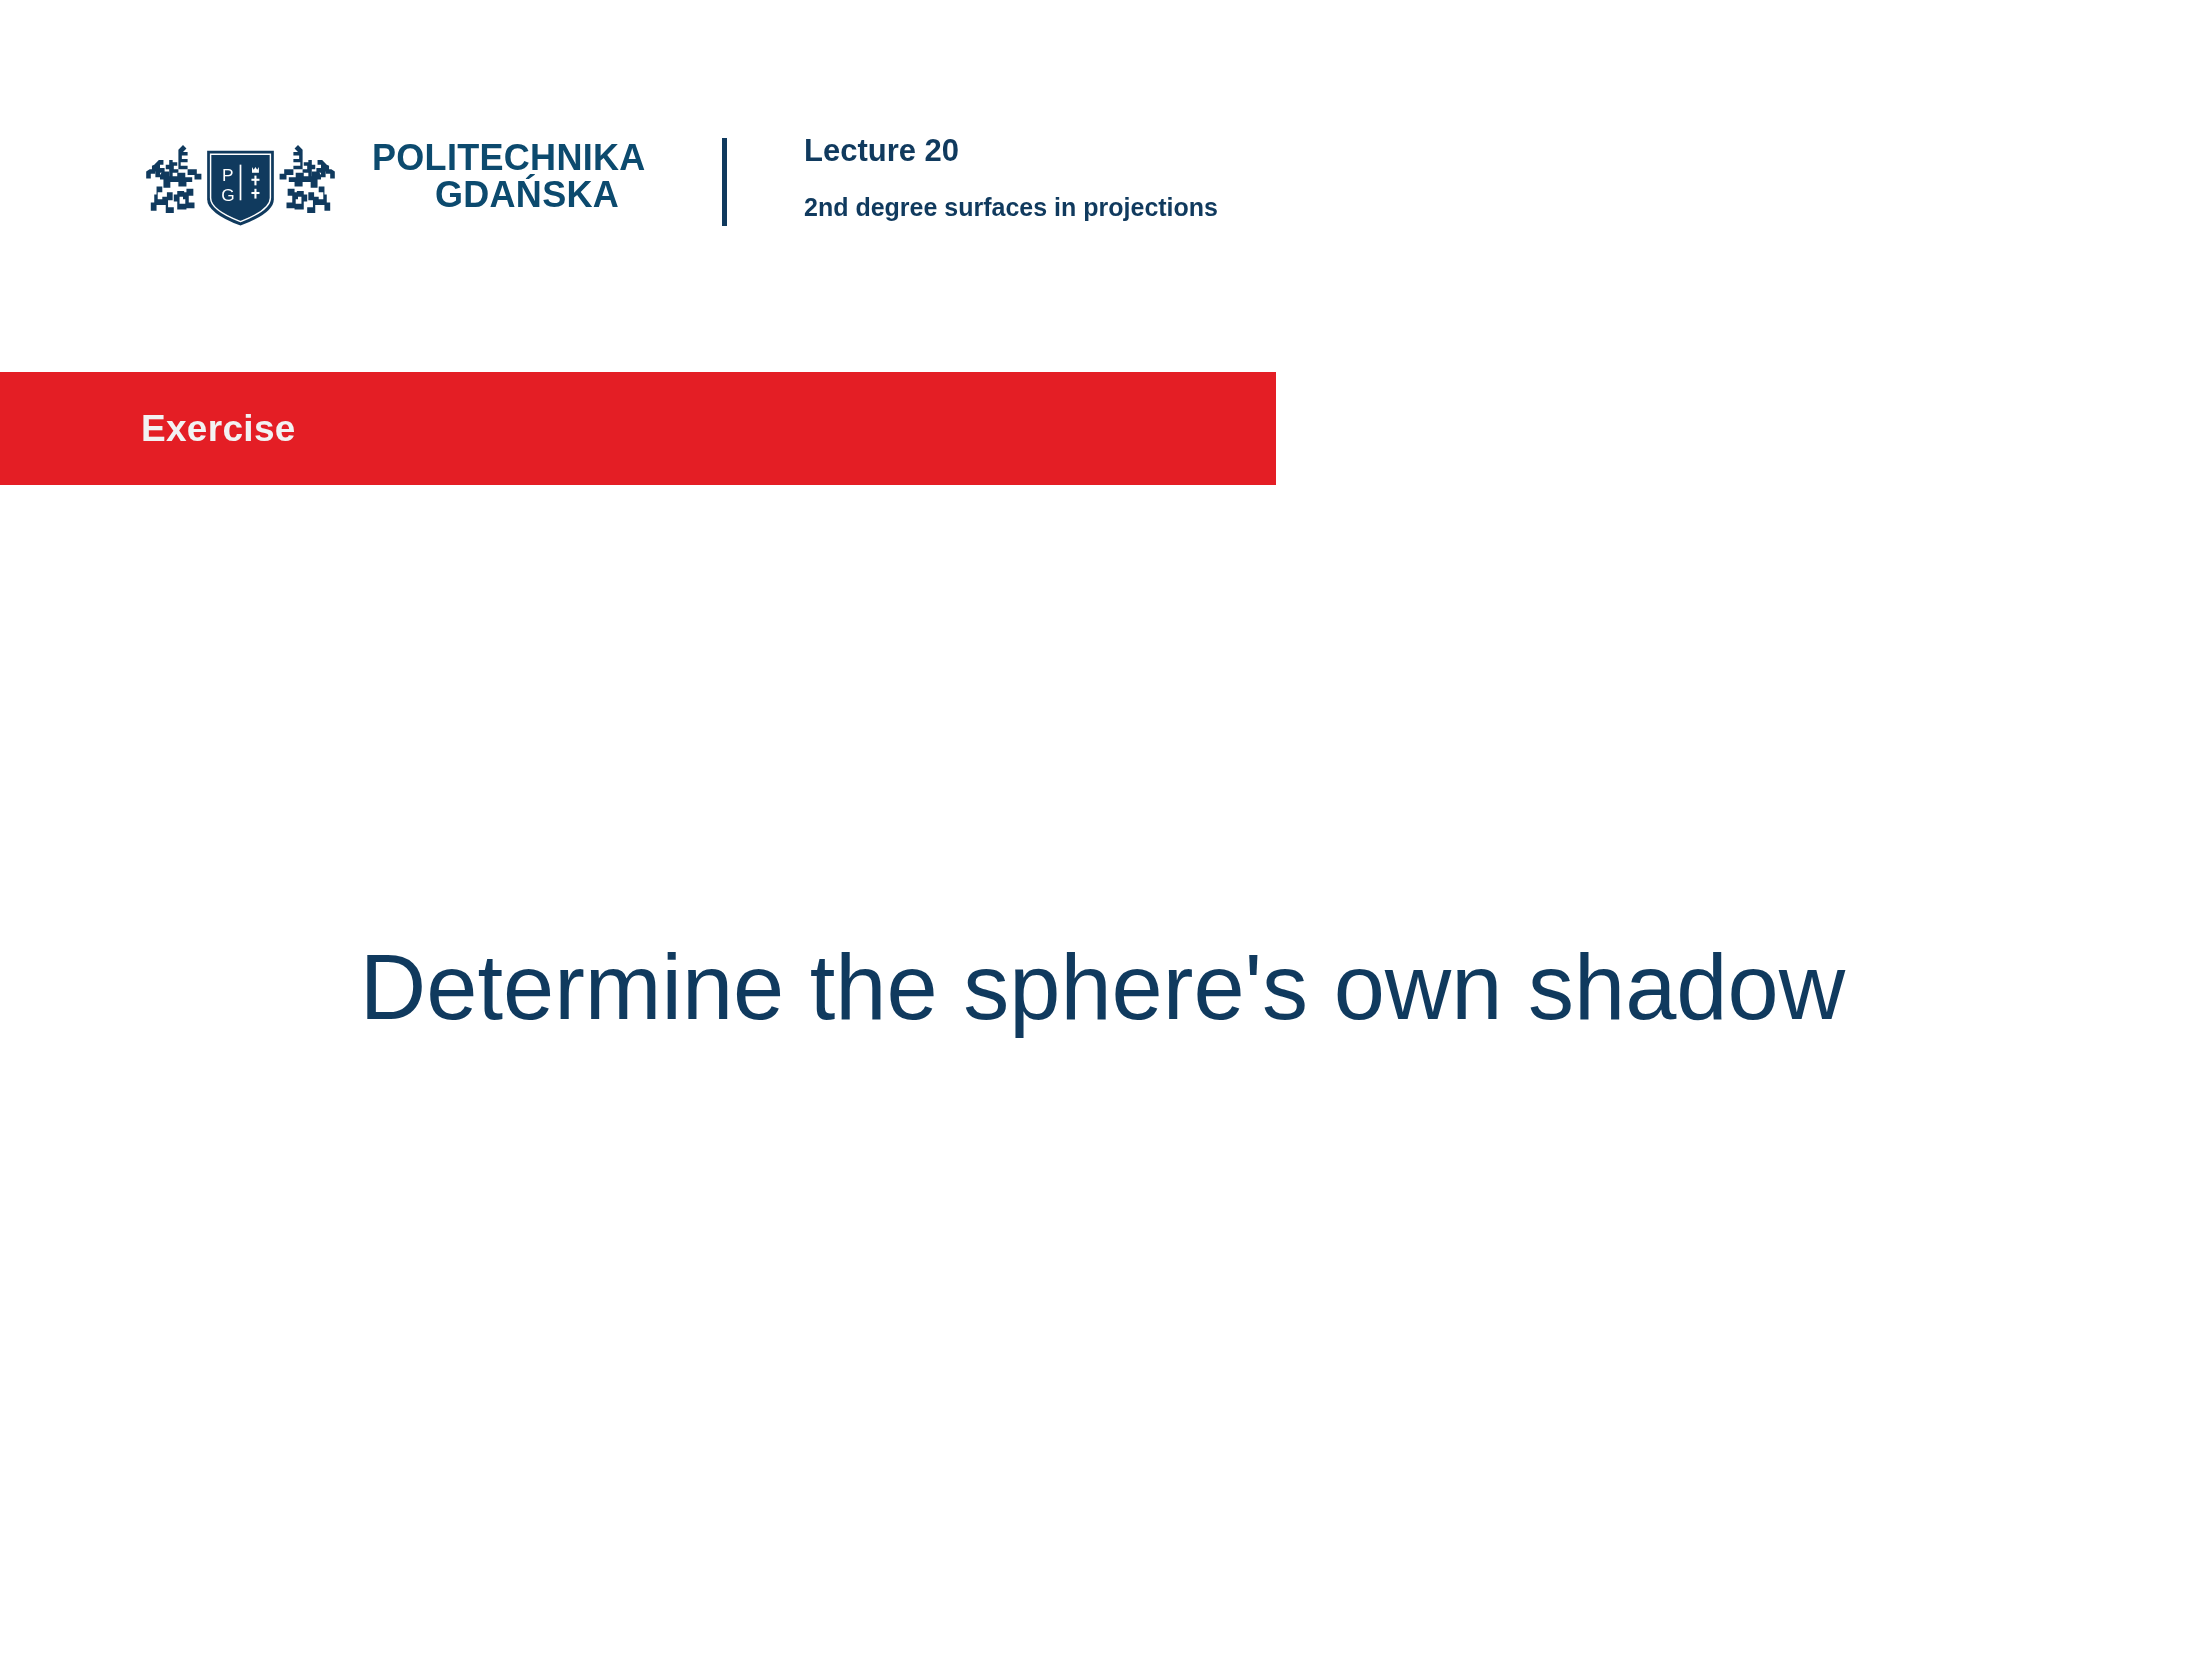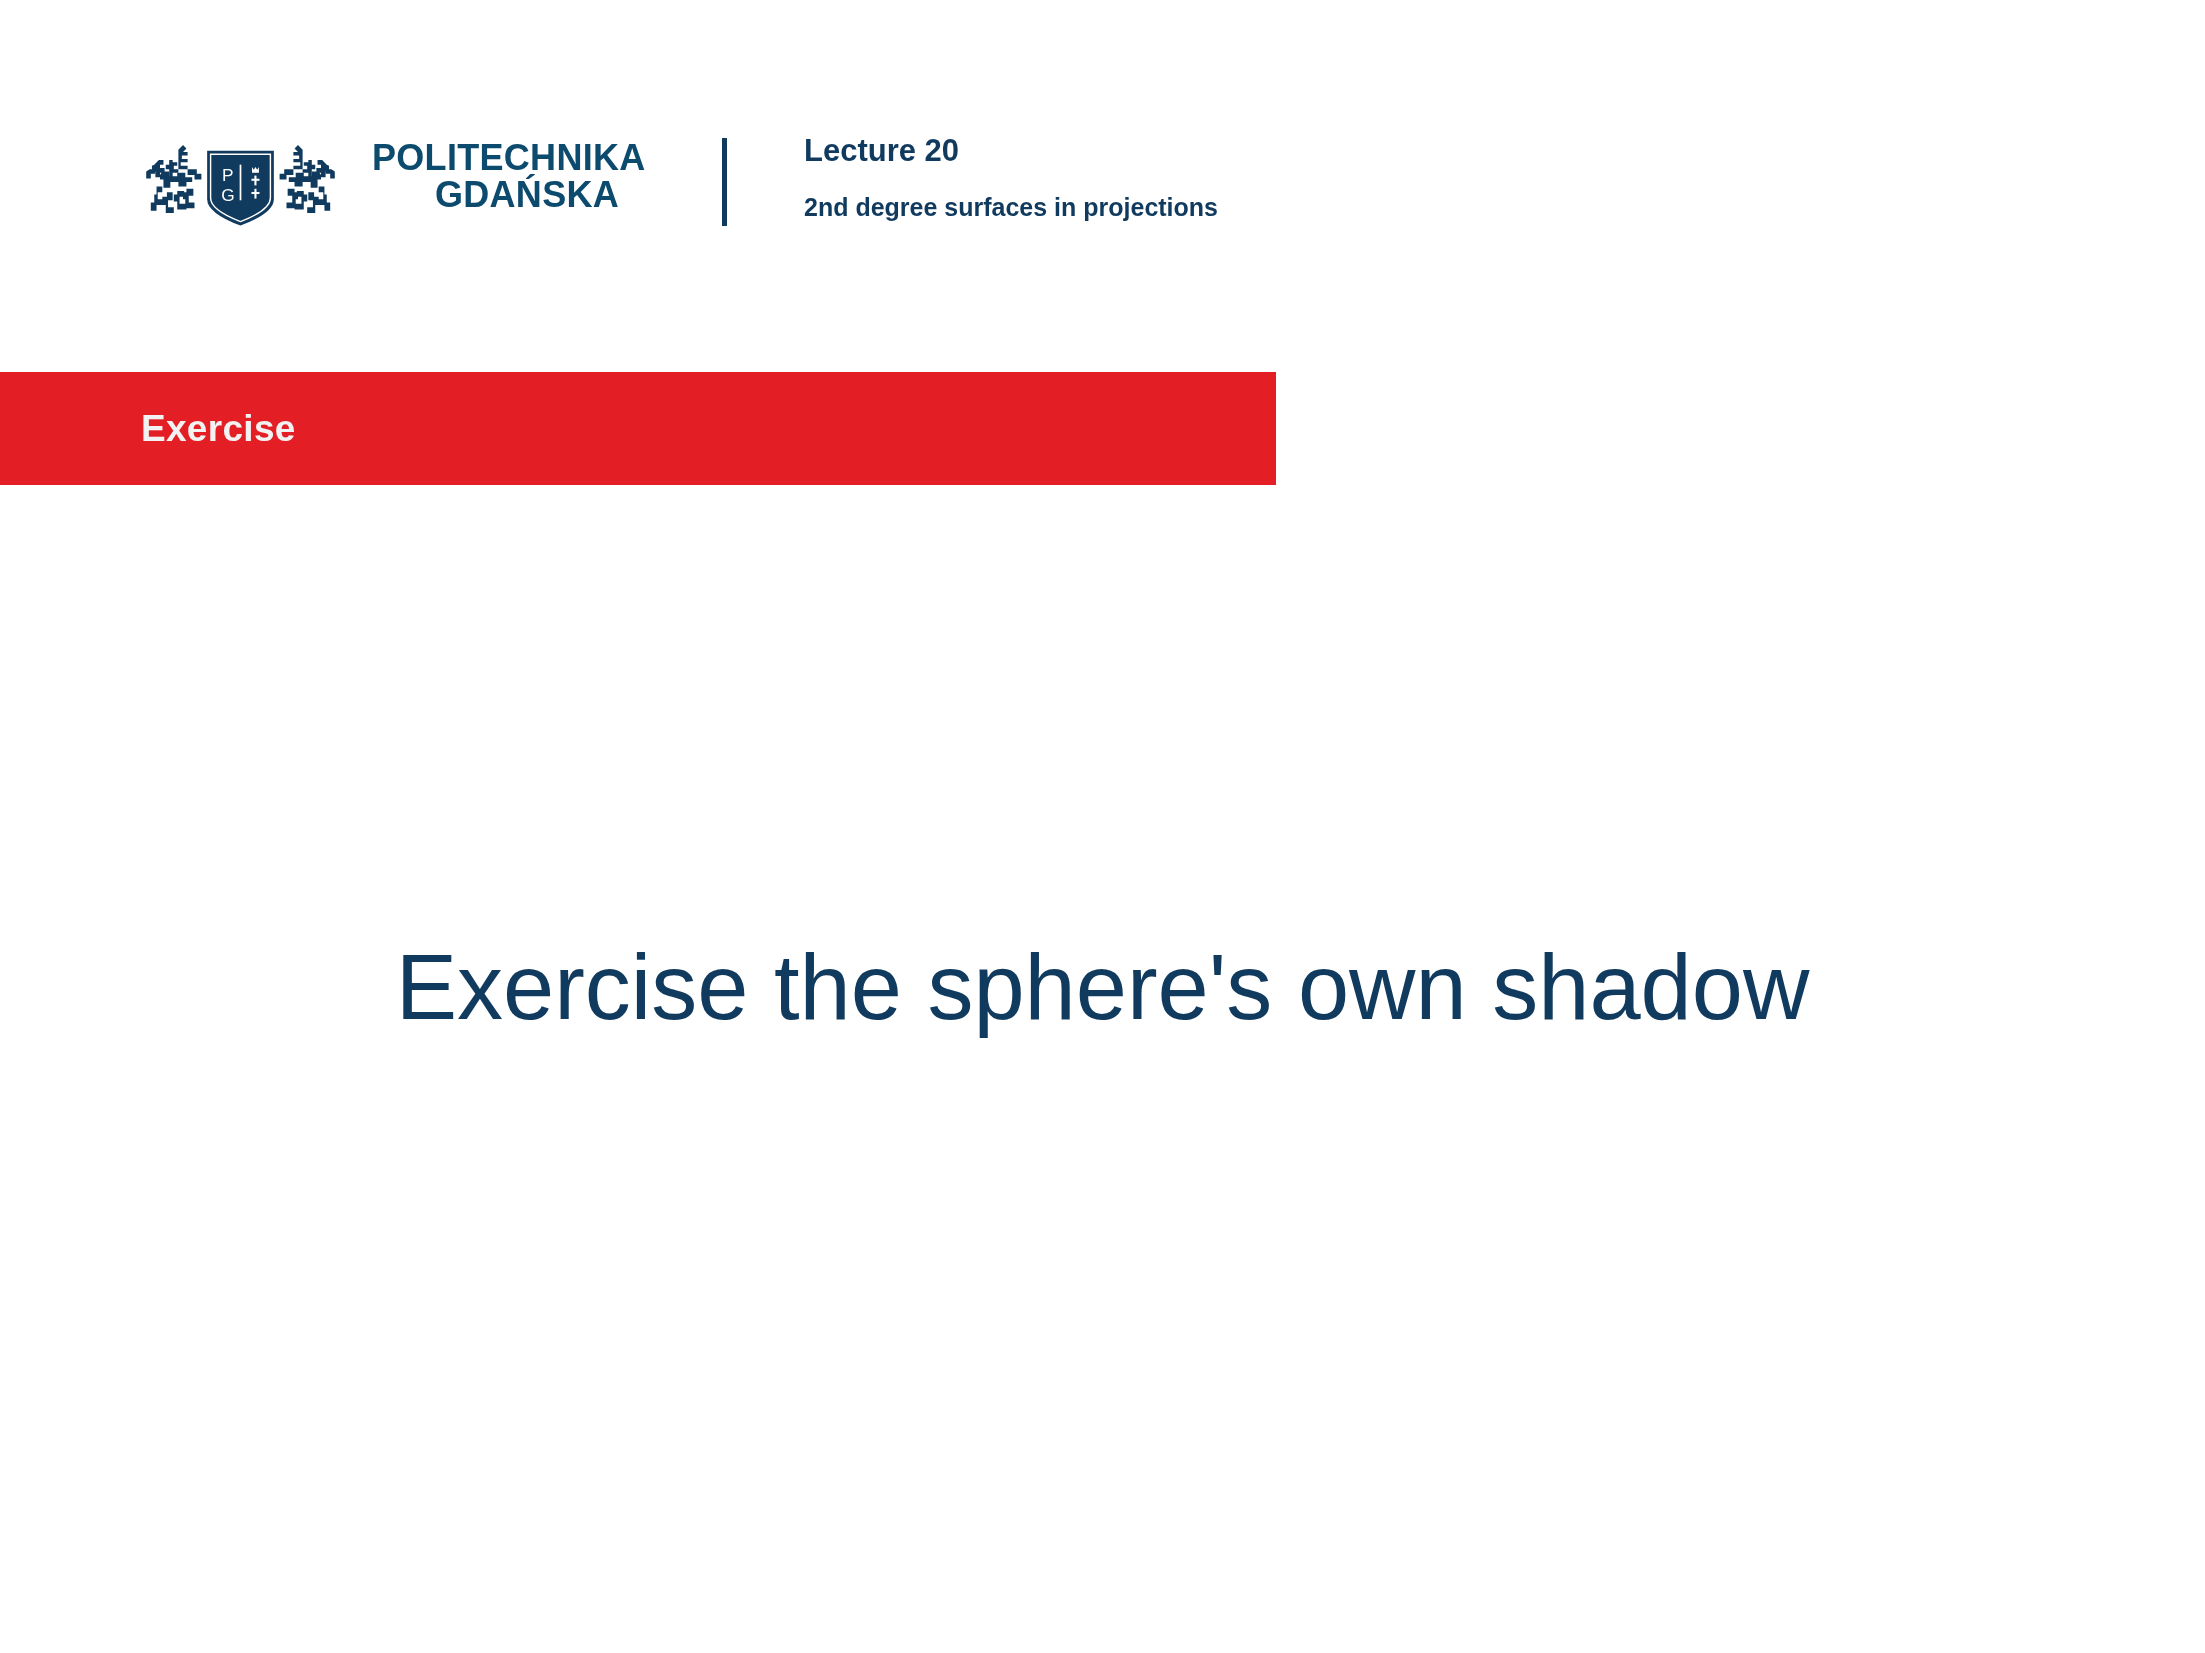--- a/index.html
+++ b/index.html
@@ -207,15 +207,15 @@
     <div class="lecture-subject">2nd degree surfaces in projections</div>
   </div>
 
 </div>
 
 <div class="banner">
   <div class="banner-label">Exercise</div>
 </div>
 
 <div class="content">
-  <span class="content-line">Exercise the sphere's own shadow</span>
+  <span class="content-line">Determine the sphere's own shadow</span>
 </div>
 
 
 </body></html>

